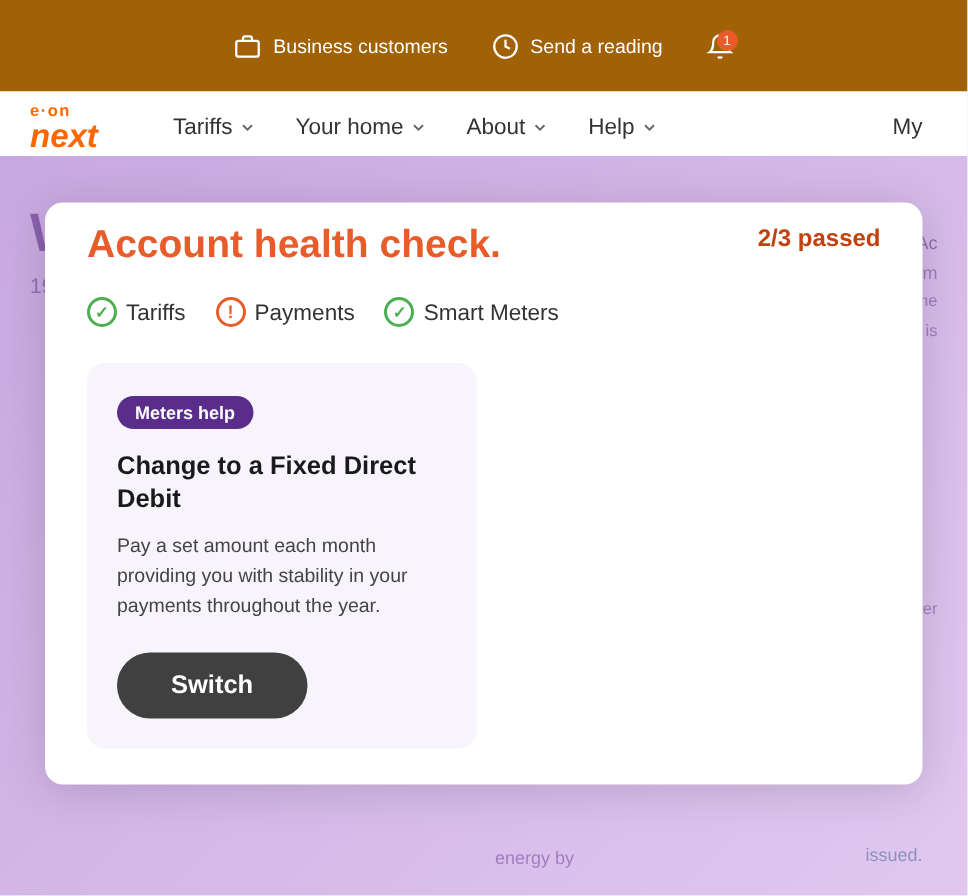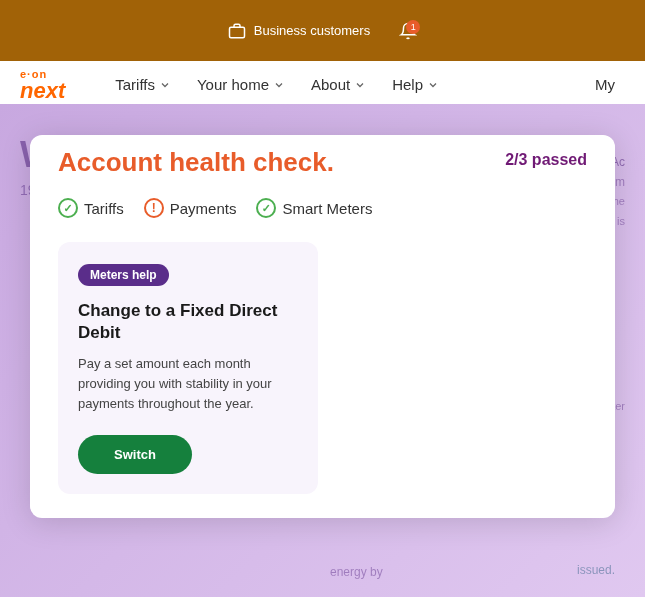--- a/index.html
+++ b/index.html
@@ -138,21 +138,21 @@
       margin-bottom: 20px;
     }
     .modal-title {
       font-size: 26px;
       font-weight: 800;
       color: #e85c2a;
     }
     .passed-badge {
       font-size: 16px;
       font-weight: 700;
-      color: #701a75;
+      color: #c2410c;
       white-space: nowrap;
       padding-top: 4px;
     }
 
     
     .check-items {
       display: flex;
       align-items: center;
       gap: 20px;
       margin-bottom: 24px;
@@ -213,26 +213,26 @@
       margin-bottom: 10px;
       line-height: 1.3;
     }
     .card-desc {
       font-size: 13px;
       color: #444;
       line-height: 1.55;
       margin-bottom: 20px;
     }
     .switch-btn {
-      background: #15803d;
+      background: #404040;
       color: #fff;
       border: none;
       border-radius: 25px;
       padding: 12px 36px;
-      font-size: 13px;
+      font-size: 17px;
       font-weight: 700;
       cursor: pointer;
       display: inline-block;
     }
 
     
     .bg-right-text {
       position: absolute;
       right: 20px;
       top: 155px;
@@ -285,20 +285,29 @@
 
 <div class="top-bar">
   <div class="top-bar-item">
     <div class="top-bar-icon">
       <svg width="18" height="18" viewBox="0 0 24 24" fill="none" stroke="white" stroke-width="2">
         <rect x="2" y="7" width="20" height="14" rx="2"></rect>
         <path d="M16 7V5a2 2 0 0 0-2-2h-4a2 2 0 0 0-2 2v2"></path>
       </svg>
     </div>
     <span>Business customers</span>
+  </div>
+  <div class="top-bar-item">
+    <div class="top-bar-icon">
+      <svg width="18" height="18" viewBox="0 0 24 24" fill="none" stroke="white" stroke-width="2">
+        <circle cx="12" cy="12" r="10"></circle>
+        <path d="M12 6v6l4 2"></path>
+      </svg>
+    </div>
+    <span>Send a reading</span>
   </div>
   <div class="top-bar-item">
     <div class="top-bar-icon">
       <svg width="18" height="18" viewBox="0 0 24 24" fill="none" stroke="white" stroke-width="2">
         <path d="M18 8A6 6 0 0 0 6 8c0 7-3 9-3 9h18s-3-2-3-9"></path>
         <path d="M13.73 21a2 2 0 0 1-3.46 0"></path>
       </svg>
       <span style="position:absolute;background:#e85c2a;color:white;border-radius:50%;width:14px;height:14px;font-size:9px;display:flex;align-items:center;justify-content:center;margin-left:10px;margin-top:-8px;">1</span>
     </div>
   </div>

